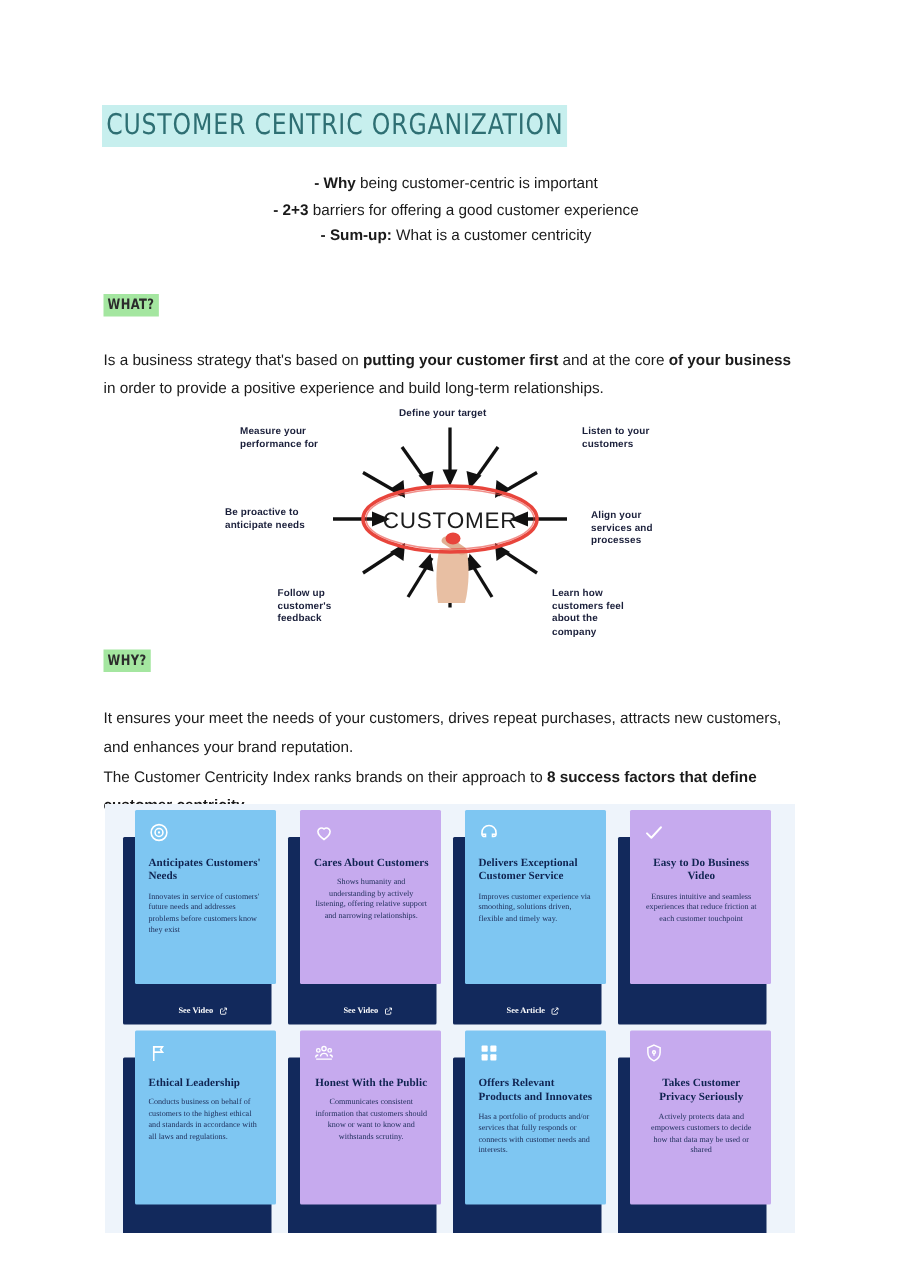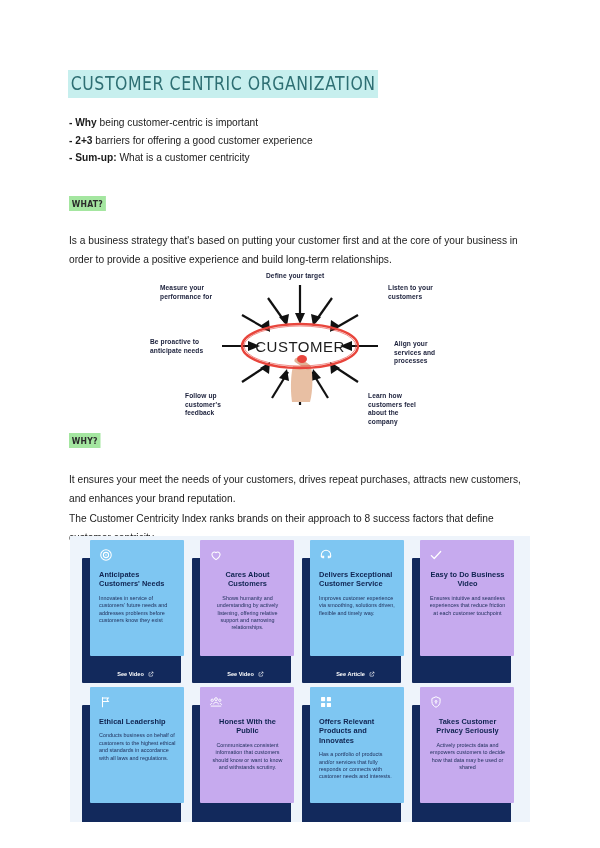--- a/index.html
+++ b/index.html
@@ -30,21 +30,21 @@
   }
 
   
   .bullets {
     position: absolute; left: 69px; top: 114px;
     width: 470px;
     font-size: 10.2px;
     color: #1b1b1b;
     line-height: 17.5px;
   }
-  .bullets .b-row { white-space: nowrap; }
+  .bullets .b-row { white-space: nowrap; text-align: center; }
   .bullets b { font-weight: bold; }
 
   
   .tag {
     position: absolute;
     display: inline-block;
     background: #a4e6a0;
     color: #2b2b2b;
     font-family: "DejaVu Sans Condensed", "Liberation Sans Narrow", "Liberation Sans", sans-serif;
     font-size: 9.5px;
@@ -59,21 +59,21 @@
   #tag-why  { left: 69px; top: 433px; }
 
   
   .para {
     position: absolute;
     left: 69px; width: 462px;
     font-size: 10.2px;
     color: #1b1b1b;
     line-height: 19px;
   }
-  .para b { font-weight: normal; }
+  .para b { font-weight: bold; }
   #para-what { top: 231px; }
   #para-why  { top: 470px; }
   #para-why .l2 { margin-top: 1px; }
 
   
   .diagram {
     position: absolute;
     left: 150px; top: 270px;
     width: 300px; height: 155px;
   }
@@ -106,20 +106,21 @@
     position: absolute;
     left: 70px; top: 536px;
     width: 460px; height: 286px;
     background: #eef4fb;
     overflow: hidden;
   }
   .grid-inner {
     position: relative;
     width: 460px;
     padding: 4px 0 0 0;
+    font-family: Liberation Serif, serif;
   }
   .card-row {
     display: flex;
     gap: 8px;
     padding-left: 12px;
     margin-bottom: 4px;
   }
   .card-slot { position: relative; width: 102px; height: 143px; }
 
   .card-back {

